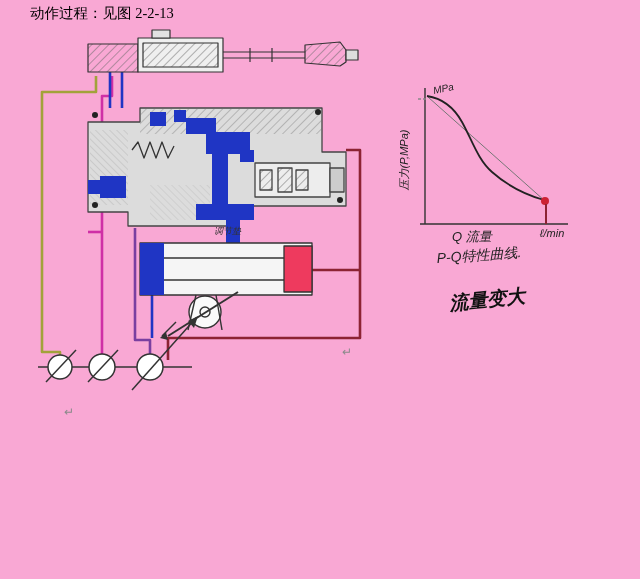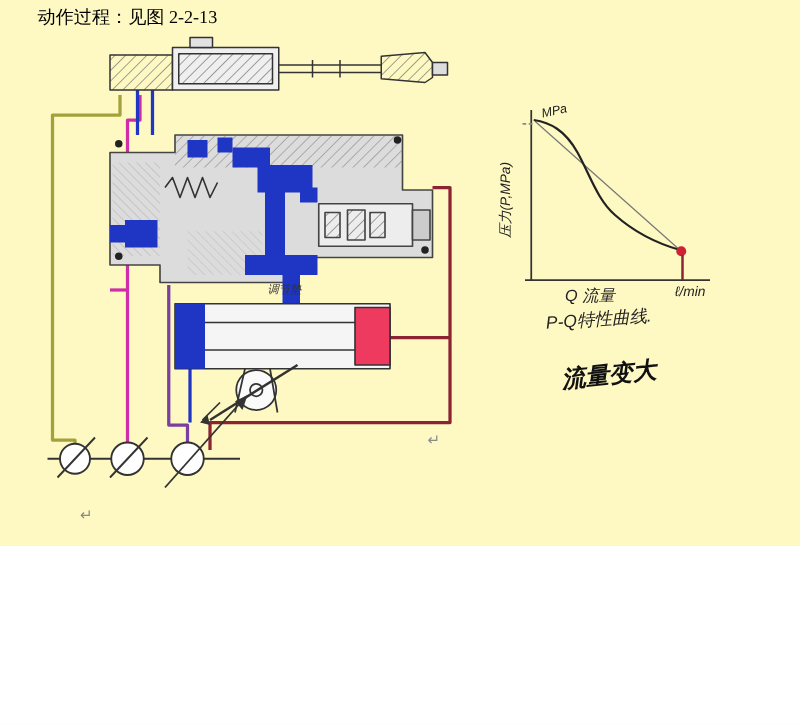--- a/index.html
+++ b/index.html
@@ -1,16 +1,16 @@
 <!DOCTYPE html>
 <html><head>
 <meta charset="utf-8">
 <style>
   html,body{margin:0;padding:0;background:#ffffff;}
-  #page{position:relative;width:640px;height:437px;background:#fef9c3;overflow:hidden;
+  #page{position:relative;width:640px;height:579px;background:#f9a8d4;overflow:hidden;
         font-family:"Liberation Sans", sans-serif;}
   svg{position:absolute;left:0;top:0;}
   text{font-family:"Liberation Sans", sans-serif;fill:#1a1a1a;}
   .title-text{font-family:"Liberation Serif", serif;font-size:14.5px;fill:#000;}
   .hand{font-style:italic;fill:#222;}
   .hand-big{font-style:italic;font-weight:bold;fill:#111;}
   .mark{fill:#8a8a8a;font-size:12px;}
   .tiny-note{font-size:9px;fill:#333;font-style:italic;}
 </style>
 </head>

